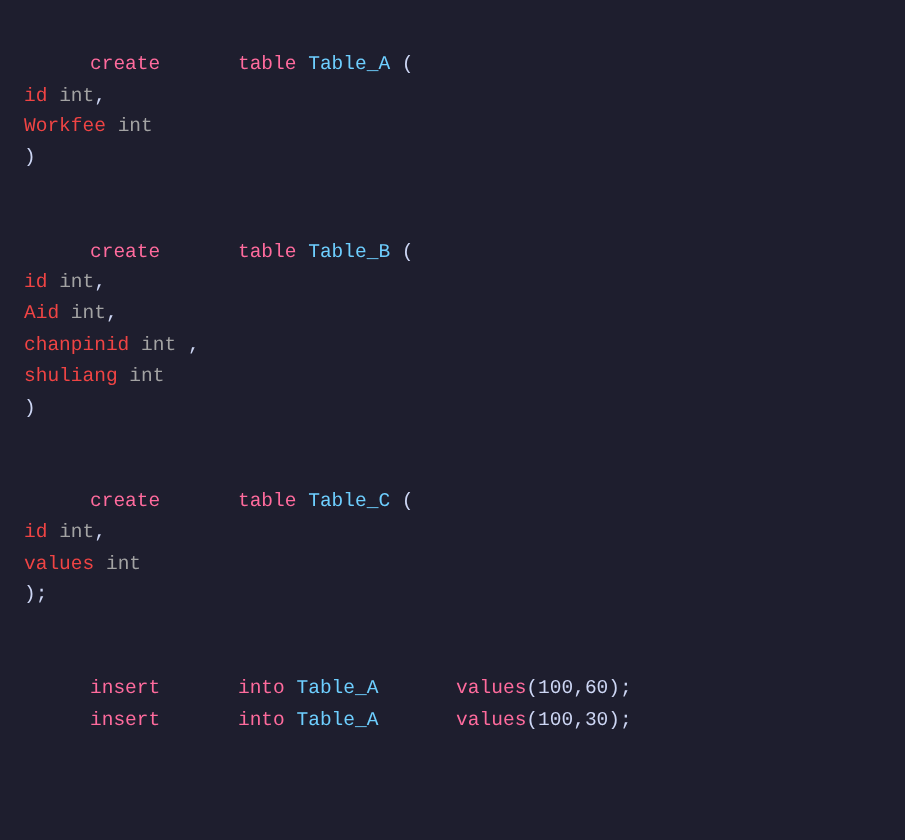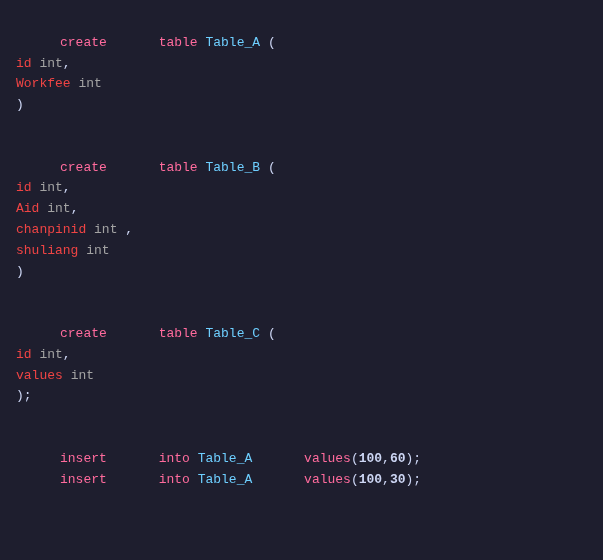--- a/index.html
+++ b/index.html
@@ -13,21 +13,21 @@
       min-height: 560px;
     }
     .code-block {
       white-space: pre;
     }
     .kw { color: #ff6b9d; margin-left: 44px; }       
     .tname { color: #6ecfff; }    
     .col { color: #ef4444; }      
     .type { color: #a3a3a3; }     
     .punc { color: #cdd6f4; }     
-    .num { color: #cdd6f4; font-weight: bold; }      
+    .num { color: #cdd6f4; }      
     .blank { display: block; height: 1.6em; }
   </style>
 </head>
 <body>
 
 <div class="code-block">
 <span><span class="kw">create</span> <span class="kw">table</span> <span class="tname">Table_A</span> <span class="punc">(</span></span>
 <span><span class="col">id</span> <span class="type">int</span><span class="punc">,</span></span>
 <span><span class="col">Workfee</span> <span class="type">int</span></span>
 <span><span class="punc">)</span></span>

